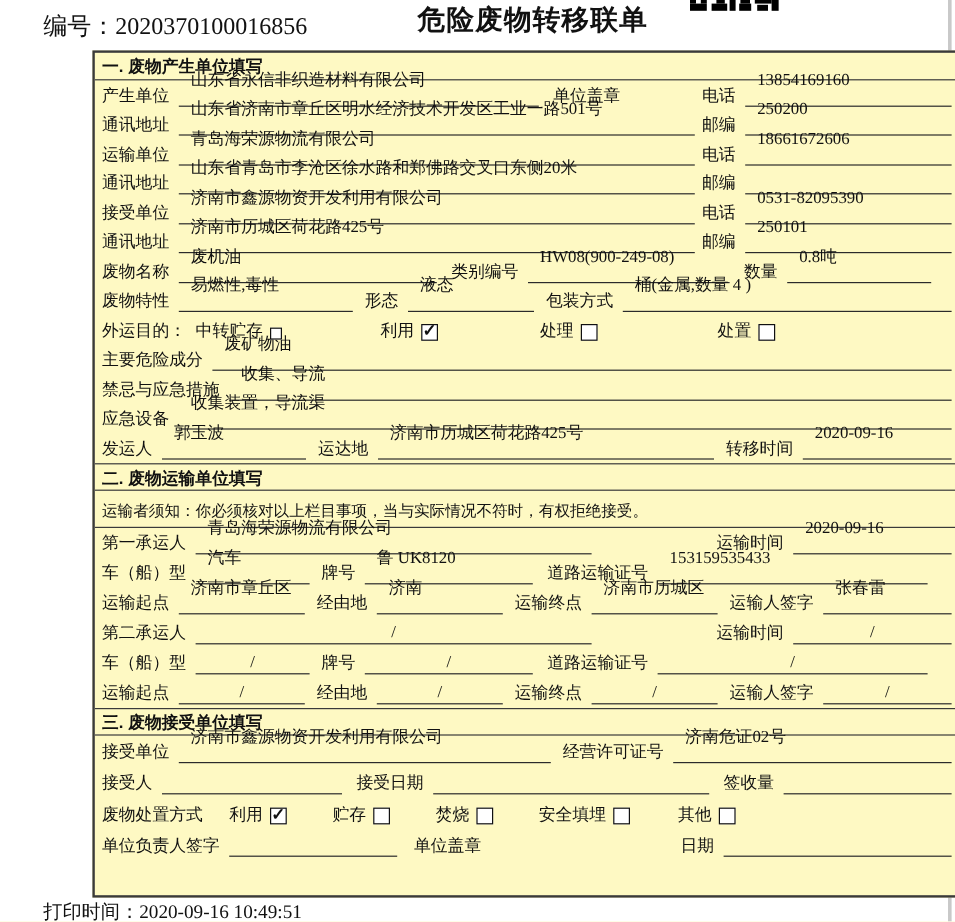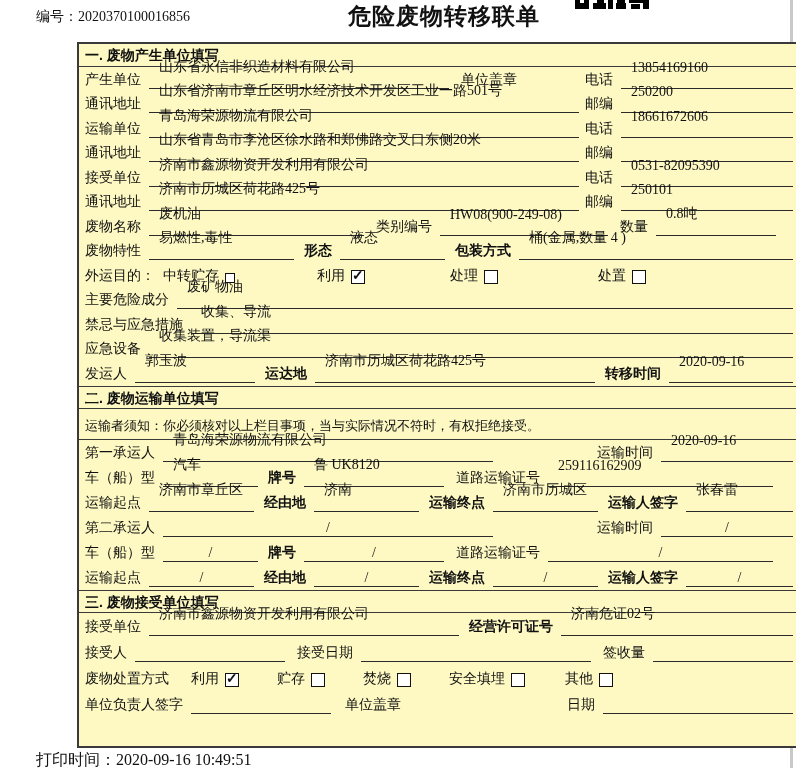--- a/index.html
+++ b/index.html
@@ -4,21 +4,21 @@
 <style>
   html,body{margin:0;padding:0;}
   body{
     width:796px;height:768px;background:#ffffff;color:#111;
     font-family:"Liberation Serif","DejaVu Serif",serif;
     position:relative;overflow:hidden;
   }
   .page{position:absolute;inset:0;}
   .scan-edge{position:absolute;right:3px;top:0;width:3px;height:768px;background:#c9c9c9;}
   .qr{position:absolute;left:575px;top:0;}
-  .serial{position:absolute;left:36px;top:8px;font-size:14px;white-space:nowrap;}
+  .serial{position:absolute;left:36px;top:8px;font-size:20px;white-space:nowrap;}
   .doc-title{
     position:absolute;left:0;top:1px;width:796px;box-sizing:border-box;padding-left:92px;
     text-align:center;font-size:23px;font-weight:bold;letter-spacing:1px;
     font-family:"Liberation Sans","DejaVu Sans",sans-serif;
   }
   .form{
     position:absolute;left:33px;top:42px;width:724px;height:706px;box-sizing:border-box;
     border:2px solid #3a3a3a;display:flex;flex-direction:column;overflow:hidden;background:#fef9c3;margin-left:44px;
   }
   .sec-h{
@@ -31,21 +31,21 @@
   .s2 .row{height:25px;}
   .s3 .row{height:26px;}
   .lbl{white-space:nowrap;margin-right:8px;flex-shrink:0;}
   .u{
     border-bottom:1px solid #2b2b2b;padding:0 4px 12px 10px;white-space:nowrap;
     flex-shrink:0;overflow:hidden;box-sizing:border-box;min-height:17px;
   }
   .u.fill{flex:1 1 auto;}
   .u.ctr{text-align:center;padding:0;}
   .sp{flex:1 1 auto;}
-  .ml10{margin-left:10px;font-weight:bold;}.ml12{margin-left:12px;}.ml14{margin-left:14px;}
+  .ml10{margin-left:10px;}.ml12{margin-left:12px;}.ml14{margin-left:14px;}
   .opt{display:inline-flex;align-items:flex-end;white-space:nowrap;}
   .cb{
     display:inline-block;width:12px;height:12px;border:1px solid #111;
     margin-left:6px;position:relative;flex-shrink:0;margin-bottom:1px;background:#fff;
   }
   .cb.sm{width:8px;height:8px;margin-bottom:2px;}
   .cb.checked::after{
     content:"\2713";position:absolute;left:0px;top:-4px;font-size:14px;font-weight:bold;color:#111;
   }
   .footer{position:absolute;left:36px;top:750px;font-size:16px;white-space:nowrap;}
@@ -201,21 +201,21 @@
         <span class="lbl">运输时间</span>
         <span class="u" style="width:132px">2020-09-16</span>
       </div>
 
       <div class="row">
         <span class="lbl">车（船）型</span>
         <span class="u" style="width:95px">汽车</span>
         <span class="lbl ml10">牌号</span>
         <span class="u" style="width:140px">鲁 UK8120</span>
         <span class="lbl ml12">道路运输证号</span>
-        <span class="u" style="width:225px">259116162909</span>
+        <span class="u" style="width:225px">153159535433</span>
       </div>
 
       <div class="row">
         <span class="lbl">运输起点</span>
         <span class="u" style="width:105px">济南市章丘区</span>
         <span class="lbl ml10">经由地</span>
         <span class="u" style="width:105px">济南</span>
         <span class="lbl ml10">运输终点</span>
         <span class="u" style="width:105px">济南市历城区</span>
         <span class="lbl ml10">运输人签字</span>

